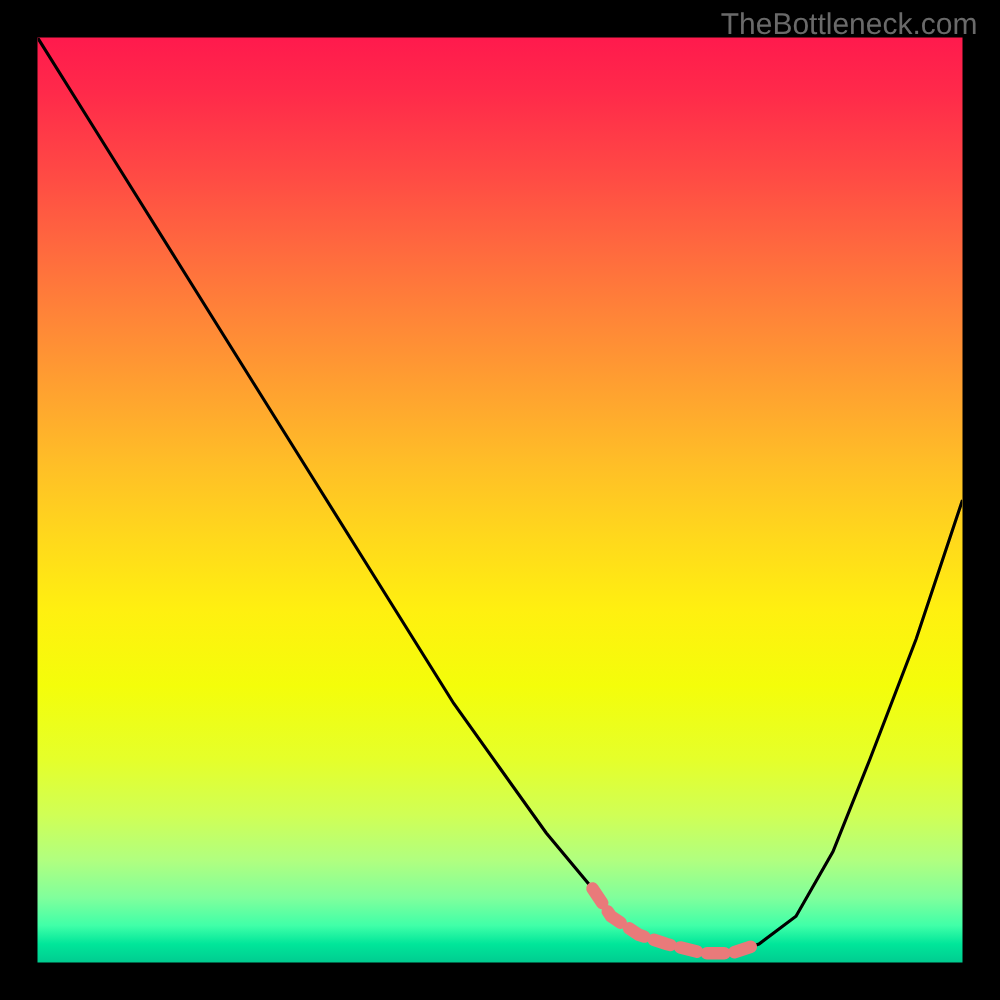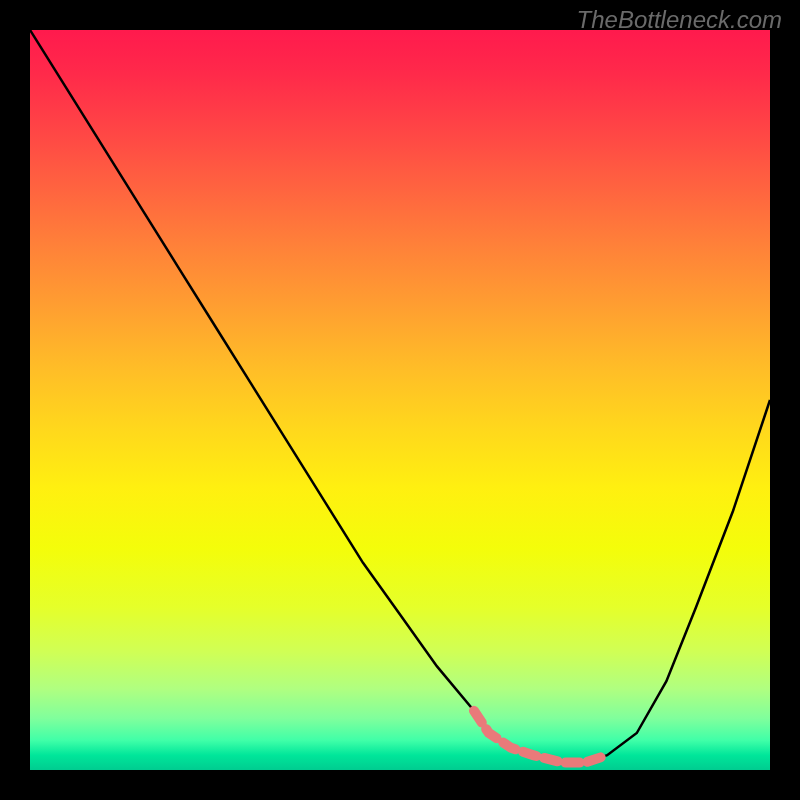--- a/index.html
+++ b/index.html
@@ -11,21 +11,20 @@
     font-family: Arial, sans-serif;
   }
   .watermark {
     position: absolute;
     top: 6px;
     right: 18px;
     font-size: 24px;
     color: #6a6a6a;
     font-weight: 400;
     z-index: 10;
-    font-style: italic;
   }
   .plot-area {
     position: absolute;
     left: 30px;
     top: 30px;
     width: 740px;
     height: 740px;
     background: linear-gradient(to bottom,
       #ff1a4d 0%,
       #ff2a4a 6%,

